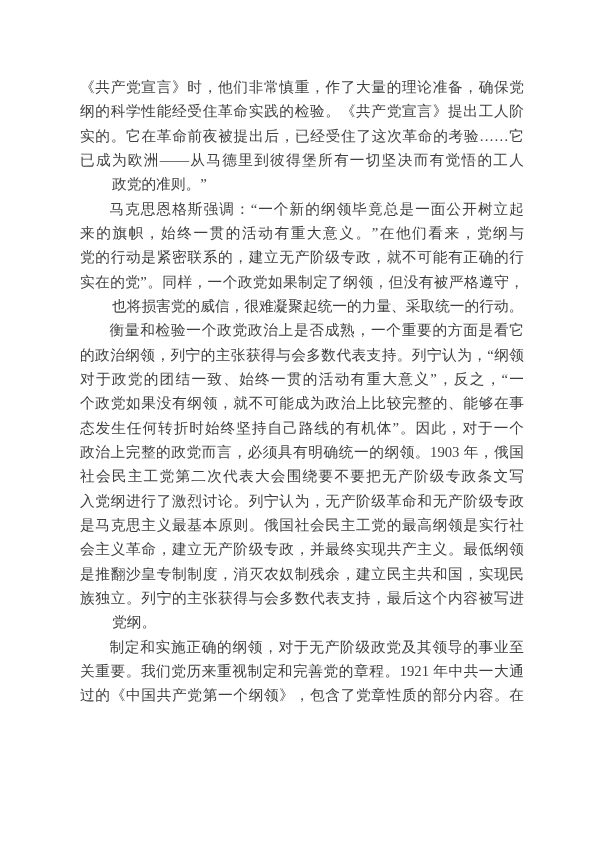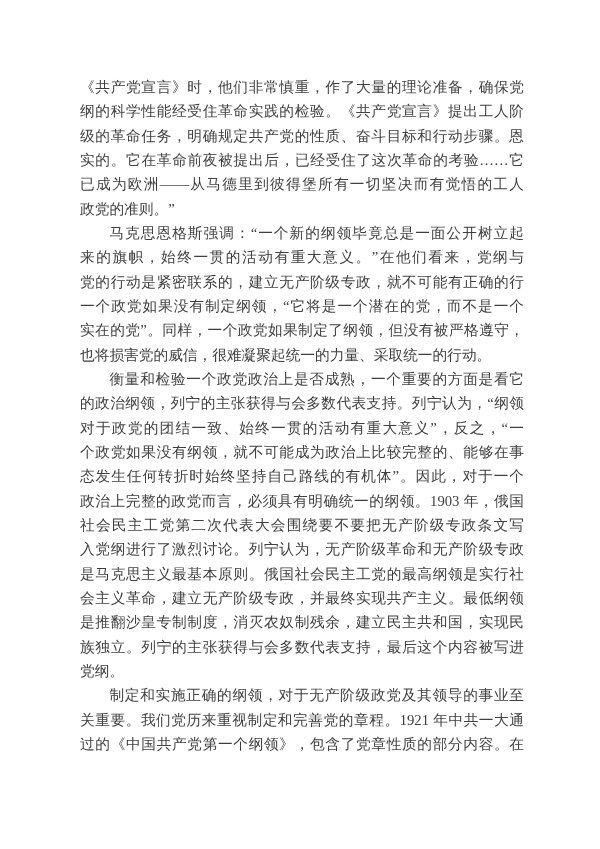--- a/index.html
+++ b/index.html
@@ -36,50 +36,49 @@
     text-align-last: justify;
     text-justify: inter-character;
     white-space: normal;
     word-break: break-all;
   }
   .line.indent {
     text-indent: 2em;
   }
   .line.para-end {
     text-align-last: left;
+    margin-left: 32px;
   }
   .page-number {
     position: absolute;
     left: 0;
     width: 600px;
     top: 784px;
     text-align: center;
     font-size: 13.5px;
     letter-spacing: 1px;
     color: var(--text-color, #3f3f3f);
   }
 </style>
 </head>
 <body>
 
 <div class="page">
   <div class="doc-text">
       <div class="para">
         <div class="line">《共产党宣言》时，他们非常慎重，作了大量的理论准备，确保党</div>
         <div class="line">纲的科学性能经受住革命实践的检验。《共产党宣言》提出工人阶</div>
-        <div class="line">级的革命任务，明确规定共产党的性质、奋斗目标和行动步骤。恩</div>
         <div class="line">实的。它在革命前夜被提出后，已经受住了这次革命的考验……它</div>
         <div class="line">已成为欧洲——从马德里到彼得堡所有一切坚决而有觉悟的工人</div>
         <div class="line para-end">政党的准则。”</div>
       </div>
       <div class="para">
         <div class="line indent">马克思恩格斯强调：“一个新的纲领毕竟总是一面公开树立起</div>
         <div class="line">来的旗帜，始终一贯的活动有重大意义。”在他们看来，党纲与</div>
         <div class="line">党的行动是紧密联系的，建立无产阶级专政，就不可能有正确的行动。</div>
-        <div class="line">一个政党如果没有制定纲领，“它将是一个潜在的党，而不是一个</div>
         <div class="line">实在的党”。同样，一个政党如果制定了纲领，但没有被严格遵守，</div>
         <div class="line para-end">也将损害党的威信，很难凝聚起统一的力量、采取统一的行动。</div>
       </div>
       <div class="para">
         <div class="line indent">衡量和检验一个政党政治上是否成熟，一个重要的方面是看它</div>
         <div class="line">的政治纲领，列宁的主张获得与会多数代表支持。列宁认为，“纲领</div>
         <div class="line">对于政党的团结一致、始终一贯的活动有重大意义”，反之，“一</div>
         <div class="line">个政党如果没有纲领，就不可能成为政治上比较完整的、能够在事</div>
         <div class="line">态发生任何转折时始终坚持自己路线的有机体”。因此，对于一个</div>
         <div class="line">政治上完整的政党而言，必须具有明确统一的纲领。1903 年，俄国</div>

